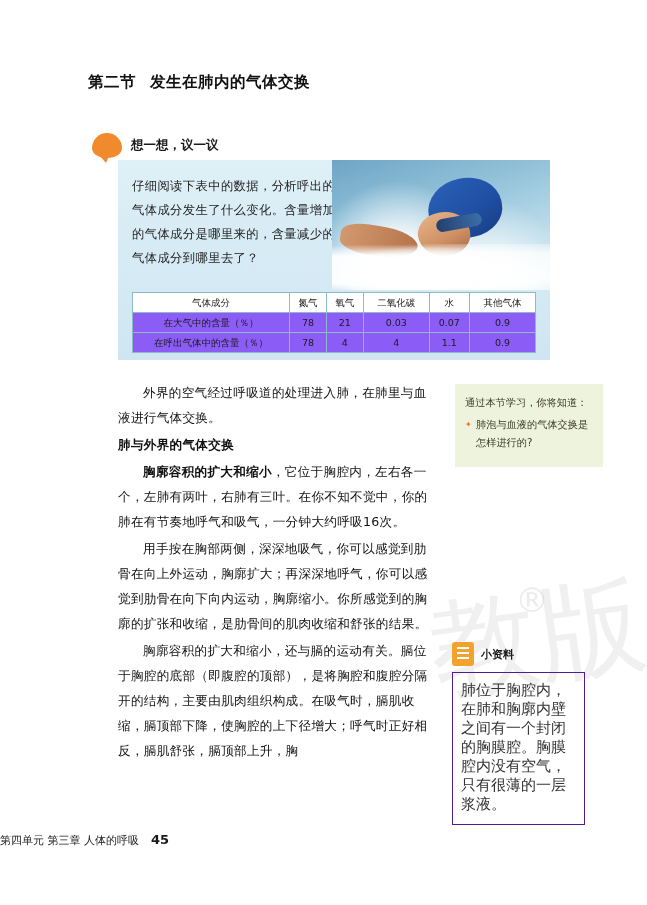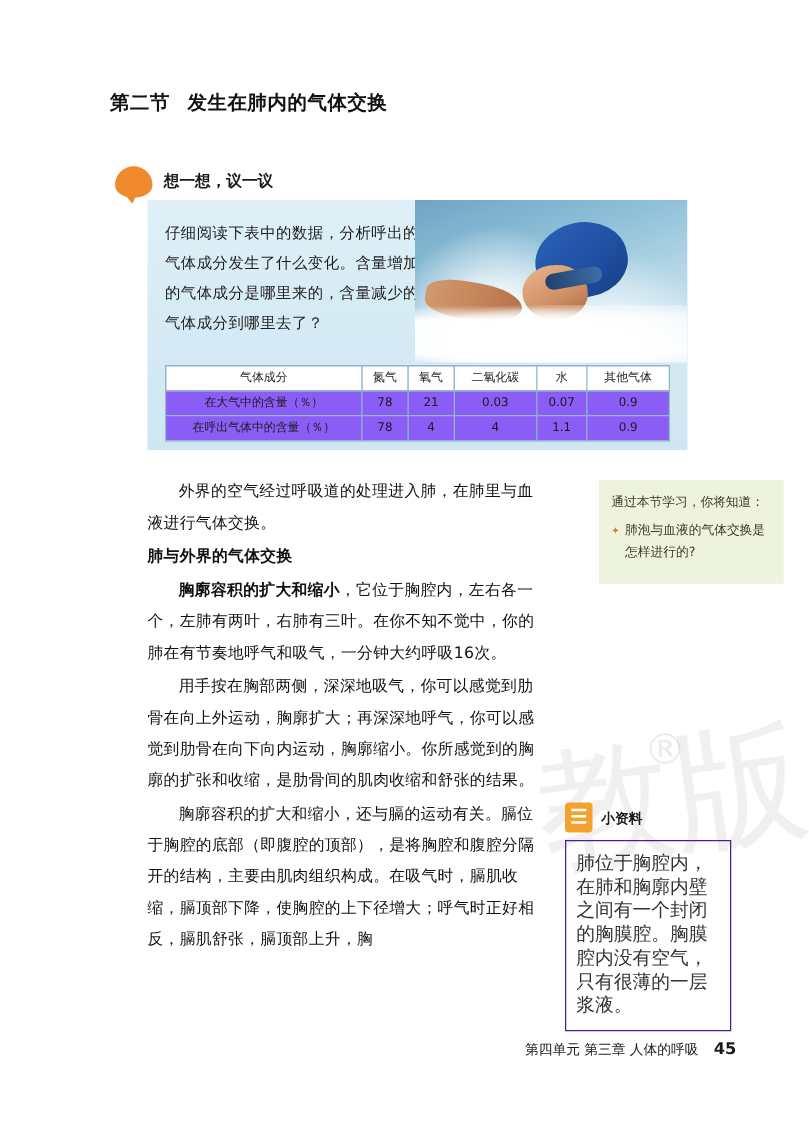--- a/index.html
+++ b/index.html
@@ -192,21 +192,21 @@
   .sub-head {
     font-weight: bold;
     margin: 14px 0 2px 0;
     font-size: 12.6px;
   }
   .lead-bold { font-weight: bold; }
 
   
   .goals {
     position: absolute;
-    left: 479px;
+    left: 455px;
     top: 384px;
     width: 128px;
     background: #eef3dd;
     padding: 10px 10px 12px 10px;
     font-size: 10.2px;
     line-height: 18px;
     color: #3a3a28;
   }
   .goals .g-title { margin-bottom: 4px; }
   .goals ul { margin: 0; padding: 0; list-style: none; }
@@ -280,25 +280,24 @@
     color: rgba(170,170,170,0.22);
     pointer-events: none;
   }
 
   
   .footer {
     position: absolute;
     left: 0;
     right: 0;
     top: 832px;
-    text-align: right;
-    padding-right: 58px;
+    text-align: left;
+    padding-right: 32px;
     font-size: 11px;
     color: #1a1a1a;
-    margin-left: 26px;
   }
   .footer .pg {
     font-weight: bold;
     margin-left: 12px;
     font-size: 13px;
   }
 </style>
 </head>
 <body>
 

